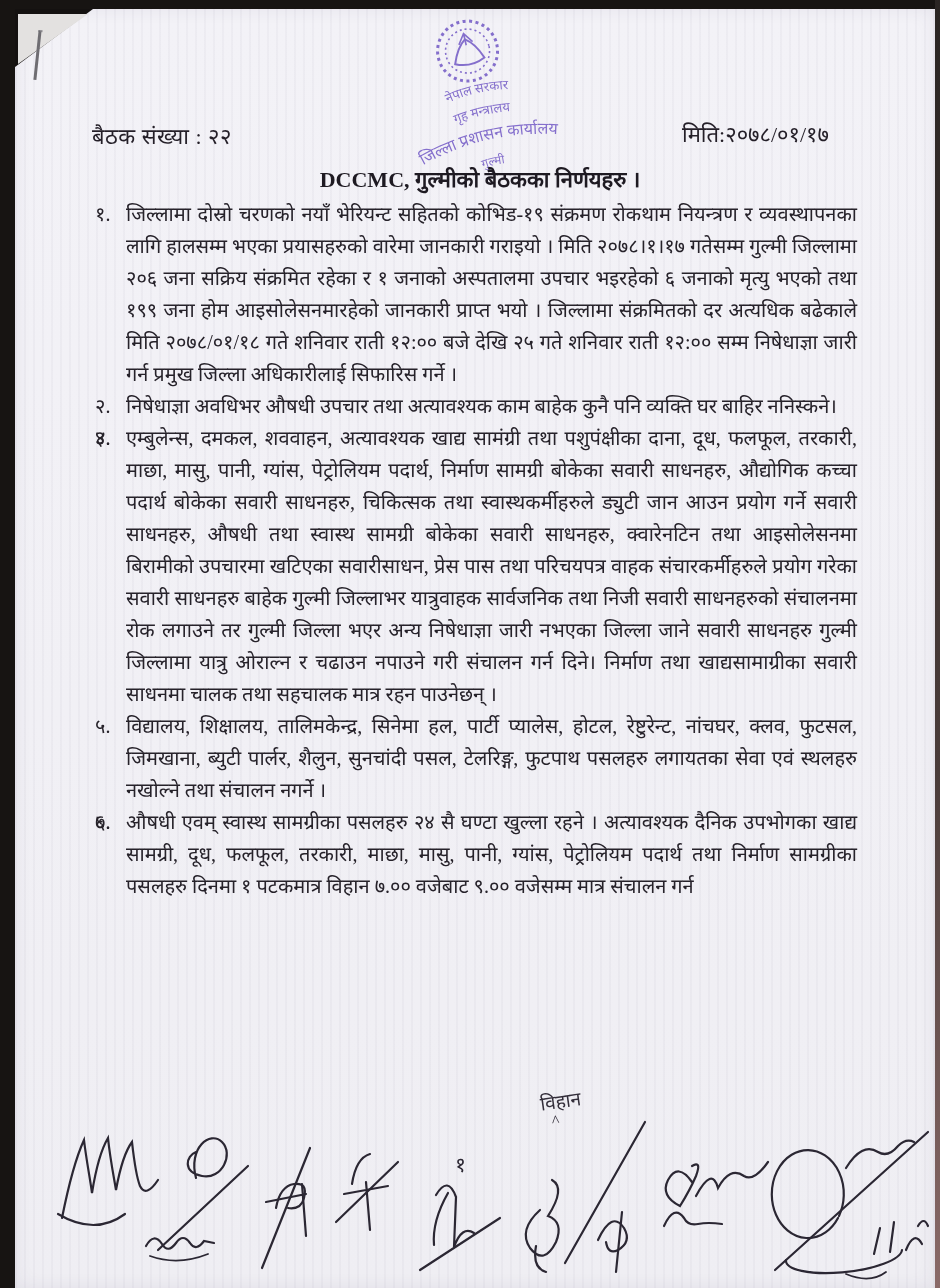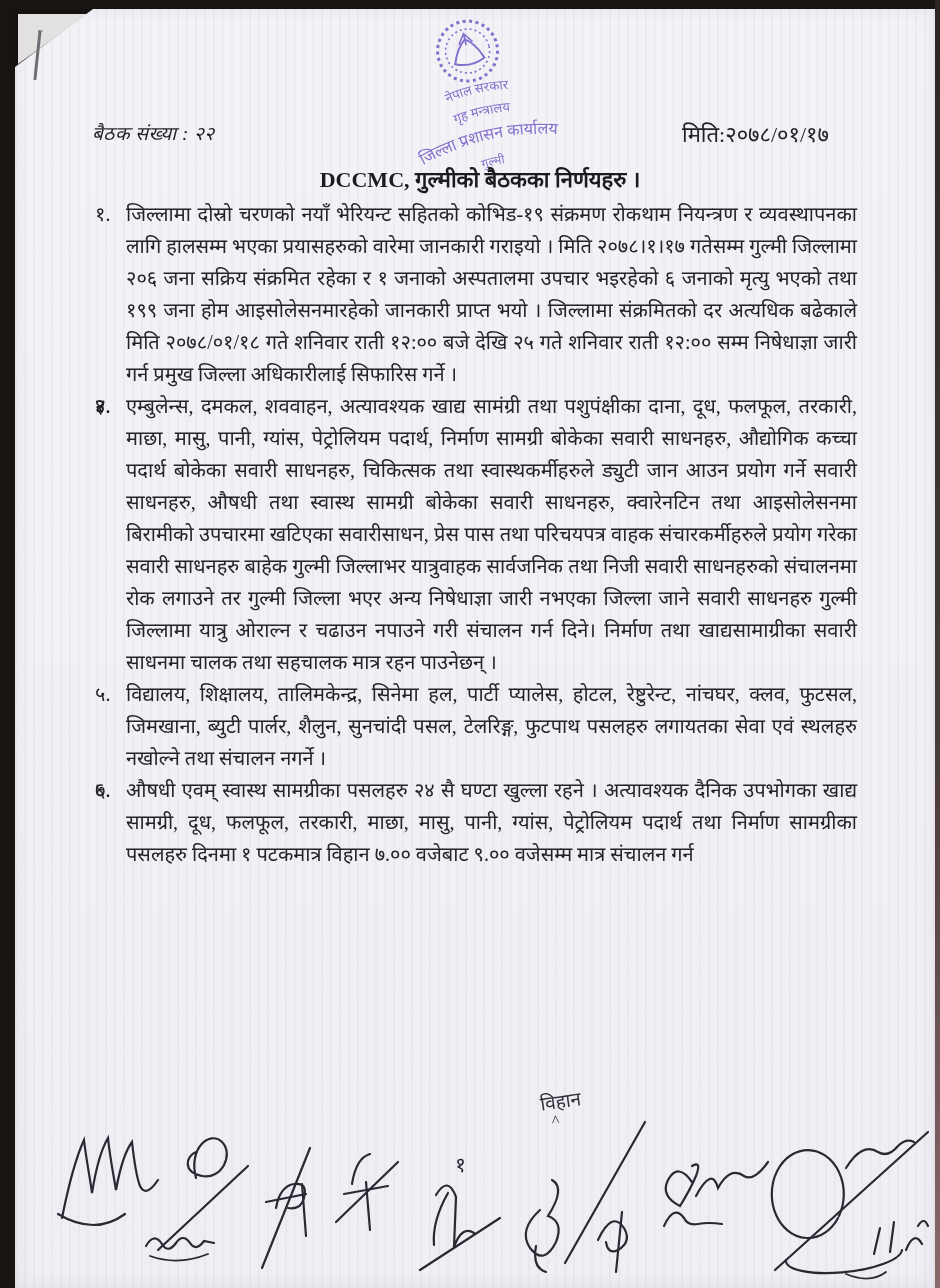--- a/index.html
+++ b/index.html
@@ -28,21 +28,21 @@
     clip-path:polygon(0 0,100% 0,0 100%);
   }
   .staple {
     position:absolute; left:36px; top:30px; width:4px; height:50px;
     border-left:3px solid #6f6d72; border-top:2px solid #8a888d;
     transform:rotate(6deg);
   }
   .header-row { position:absolute; left:0; right:0; top:120px; }
   .meeting-no {
     position:absolute; left:92px; top:0;
-    font-size:19px; color:#241f28; letter-spacing:0.5px;font-style:italic;
+    font-size:22px; color:#241f28; letter-spacing:0.5px;
   }
   .doc-date {
     position:absolute; left:682px; top:-2px;
     font-size:22px; color:#241f28;
   }
   .doc-title {
     position:absolute; left:0; right:0; top:163px;
     text-align:center; padding-left:20px;
     font-size:22px; font-weight:bold; color:#1e1a22;
   }
@@ -123,20 +123,21 @@
 <div class="doc-title">DCCMC, गुल्मीको बैठकका निर्णयहरु ।</div>
 
 <div class="decisions">
   <div class="decision-item">
     <span class="decision-number">१.</span>
     <span>जिल्लामा दोस्रो चरणको नयाँ भेरियन्ट सहितको कोभिड-१९ संक्रमण रोकथाम नियन्त्रण र व्यवस्थापनका लागि हालसम्म भएका प्रयासहरुको वारेमा जानकारी गराइयो । मिति २०७८।१।१७ गतेसम्म गुल्मी जिल्लामा २०६ जना सक्रिय संक्रमित रहेका र १ जनाको अस्पतालमा उपचार भइरहेको ६ जनाको मृत्यु भएको तथा १९९ जना होम आइसोलेसनमारहेको जानकारी प्राप्त भयो । जिल्लामा संक्रमितको दर अत्यधिक बढेकाले मिति २०७८/०१/१८ गते शनिवार राती १२:०० बजे देखि २५ गते शनिवार राती १२:०० सम्म निषेधाज्ञा जारी गर्न प्रमुख जिल्ला अधिकारीलाई सिफारिस गर्ने ।</span>
   </div>
 
   <div class="decision-item">
     <span class="decision-number">२.</span>
+    <span>निषेधाज्ञा अवधिभर औषधी उपचार तथा अत्यावश्यक काम बाहेक कुनै पनि व्यक्ति घर बाहिर ननिस्कने।</span>
   </div>
 
   <div class="decision-item">
     <span class="decision-number">३.</span>
   </div>
 
   <div class="decision-item">
     <span class="decision-number">४.</span>
     <span>एम्बुलेन्स, दमकल, शववाहन, अत्यावश्यक खाद्य सामंग्री तथा पशुपंक्षीका दाना, दूध, फलफूल, तरकारी, माछा, मासु, पानी, ग्यांस, पेट्रोलियम पदार्थ, निर्माण सामग्री बोकेका सवारी साधनहरु, औद्योगिक कच्चा पदार्थ बोकेका सवारी साधनहरु, चिकित्सक तथा स्वास्थकर्मीहरुले ड्युटी जान आउन प्रयोग गर्ने सवारी साधनहरु, औषधी तथा स्वास्थ सामग्री बोकेका सवारी साधनहरु, क्वारेनटिन तथा आइसोलेसनमा बिरामीको उपचारमा खटिएका सवारीसाधन, प्रेस पास तथा परिचयपत्र वाहक संचारकर्मीहरुले प्रयोग गरेका सवारी साधनहरु बाहेक गुल्मी जिल्लाभर यात्रुवाहक सार्वजनिक तथा निजी सवारी साधनहरुको संचालनमा रोक लगाउने तर गुल्मी जिल्ला भएर अन्य निषेधाज्ञा जारी नभएका जिल्ला जाने सवारी साधनहरु गुल्मी जिल्लामा यात्रु ओराल्न र चढाउन नपाउने गरी संचालन गर्न दिने। निर्माण तथा खाद्यसामाग्रीका सवारी साधनमा चालक तथा सहचालक मात्र रहन पाउनेछन् ।</span>
   </div>

